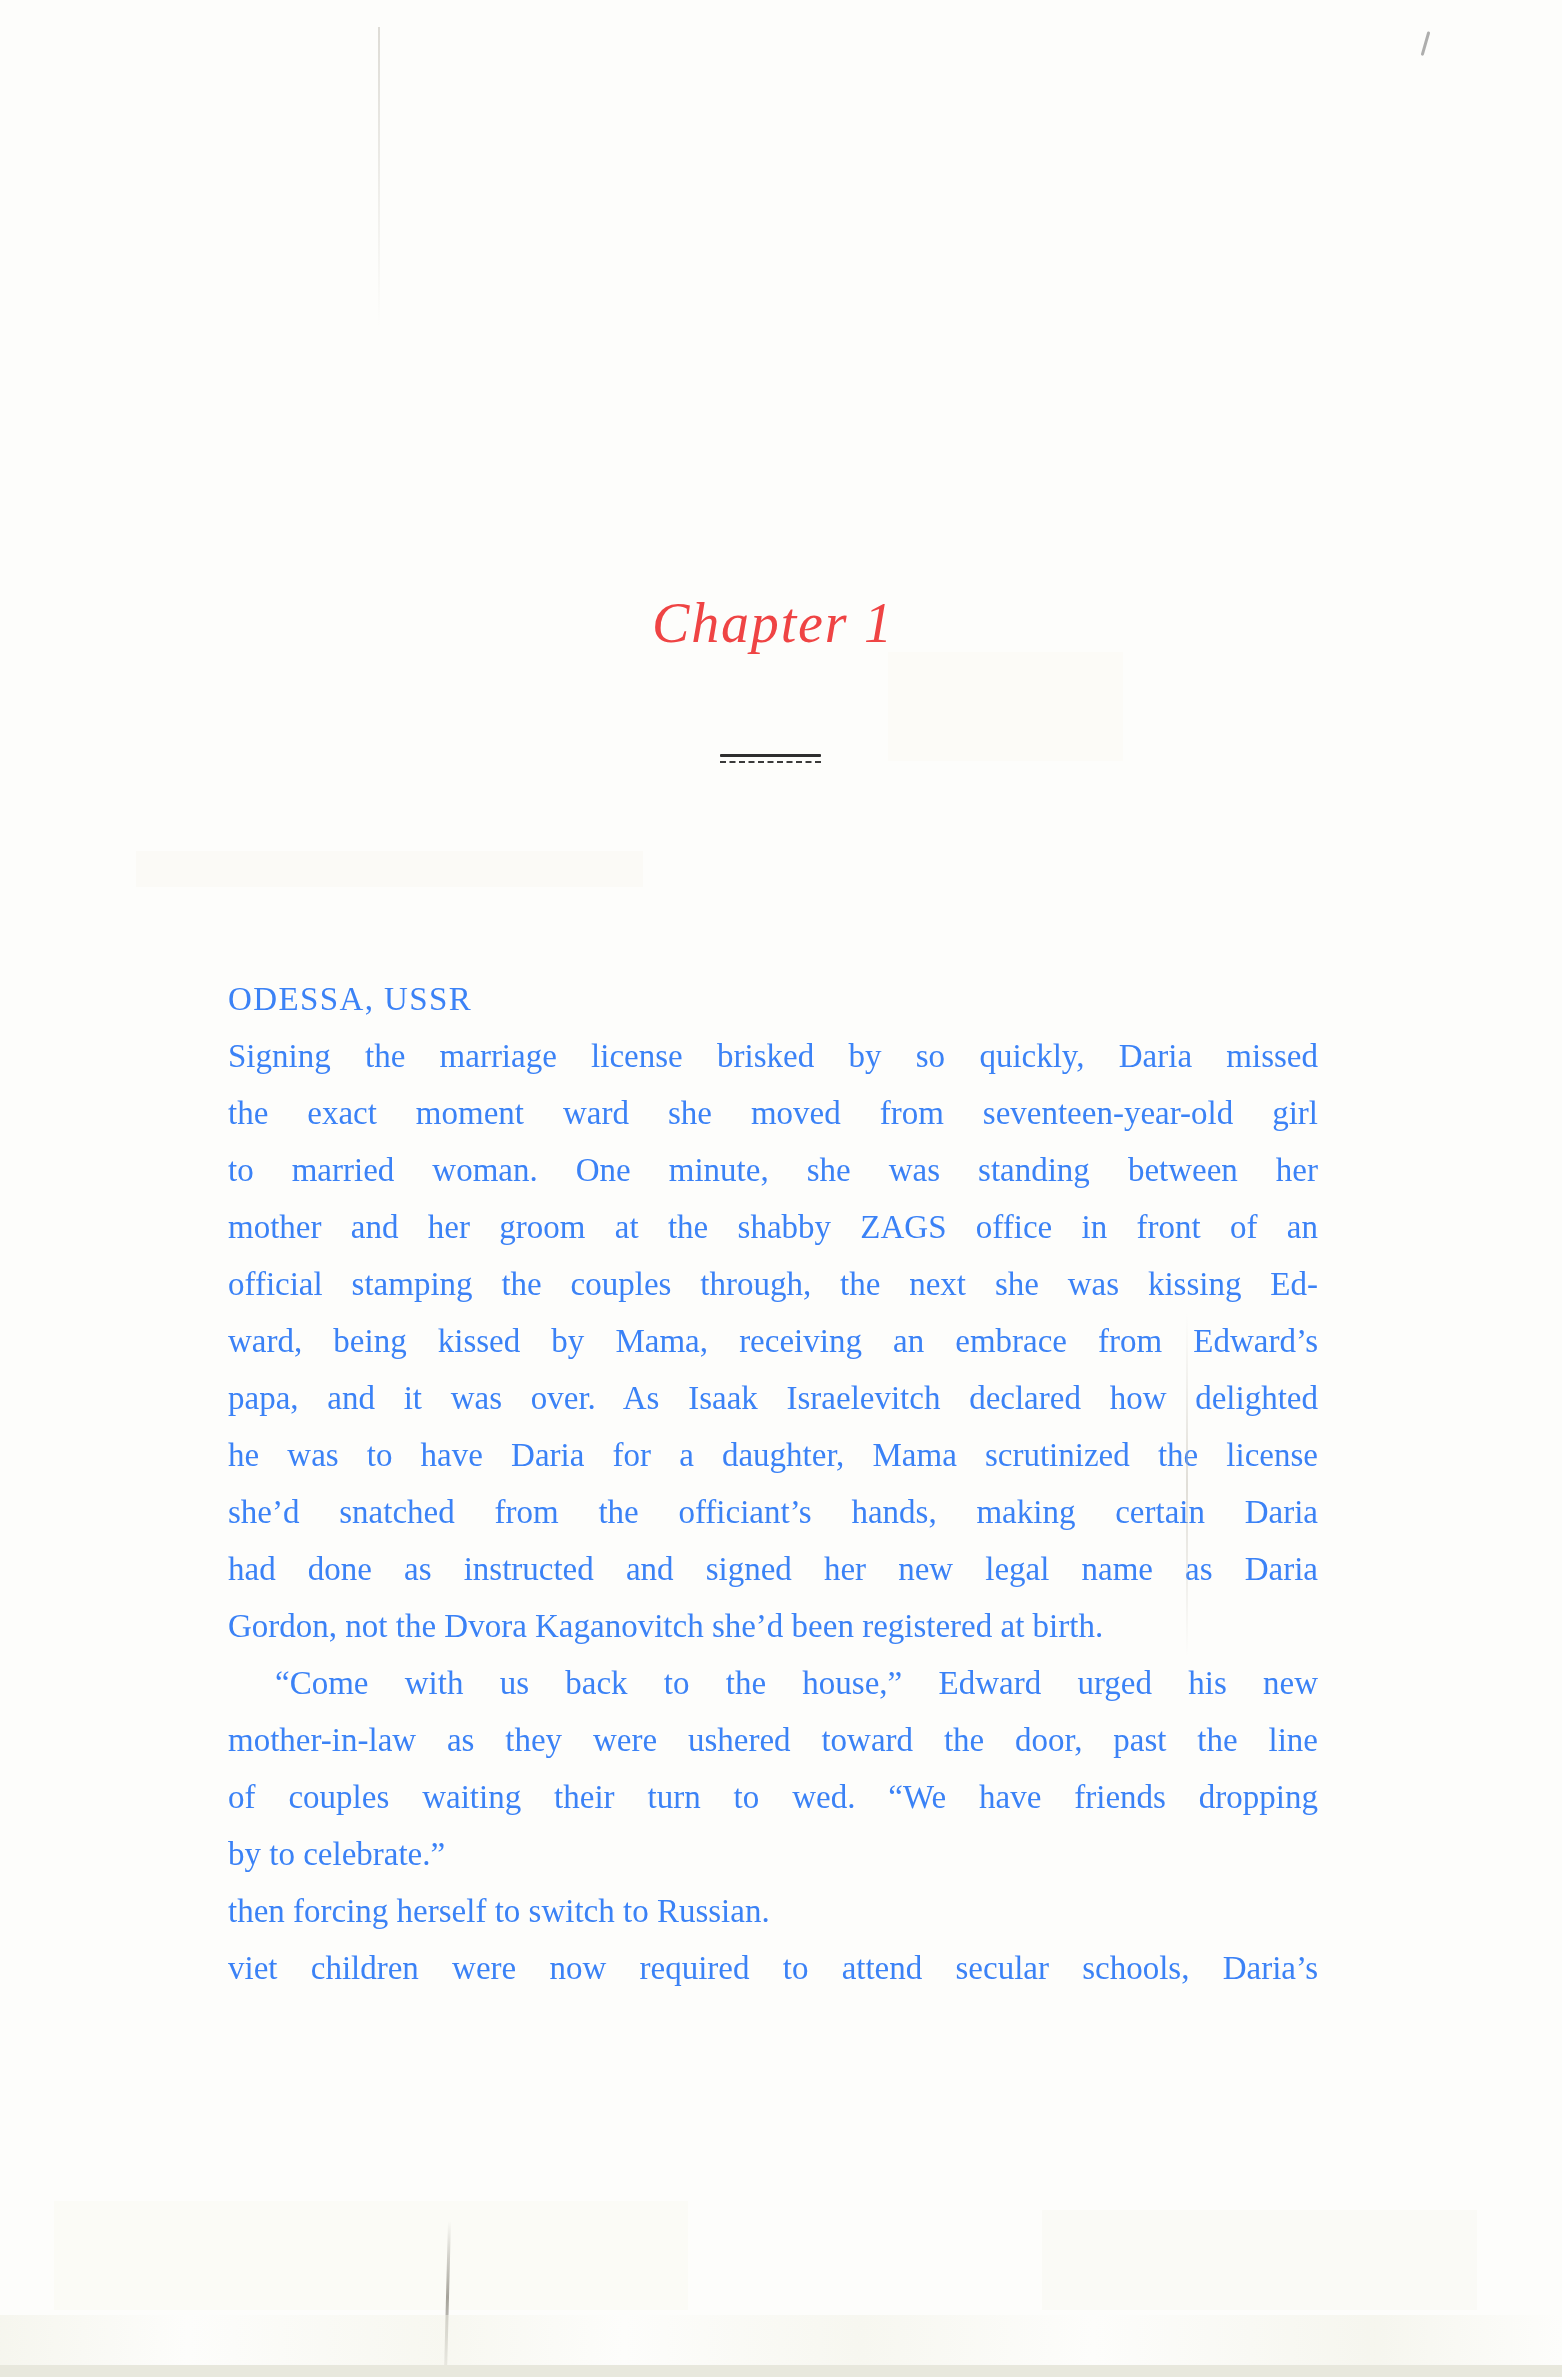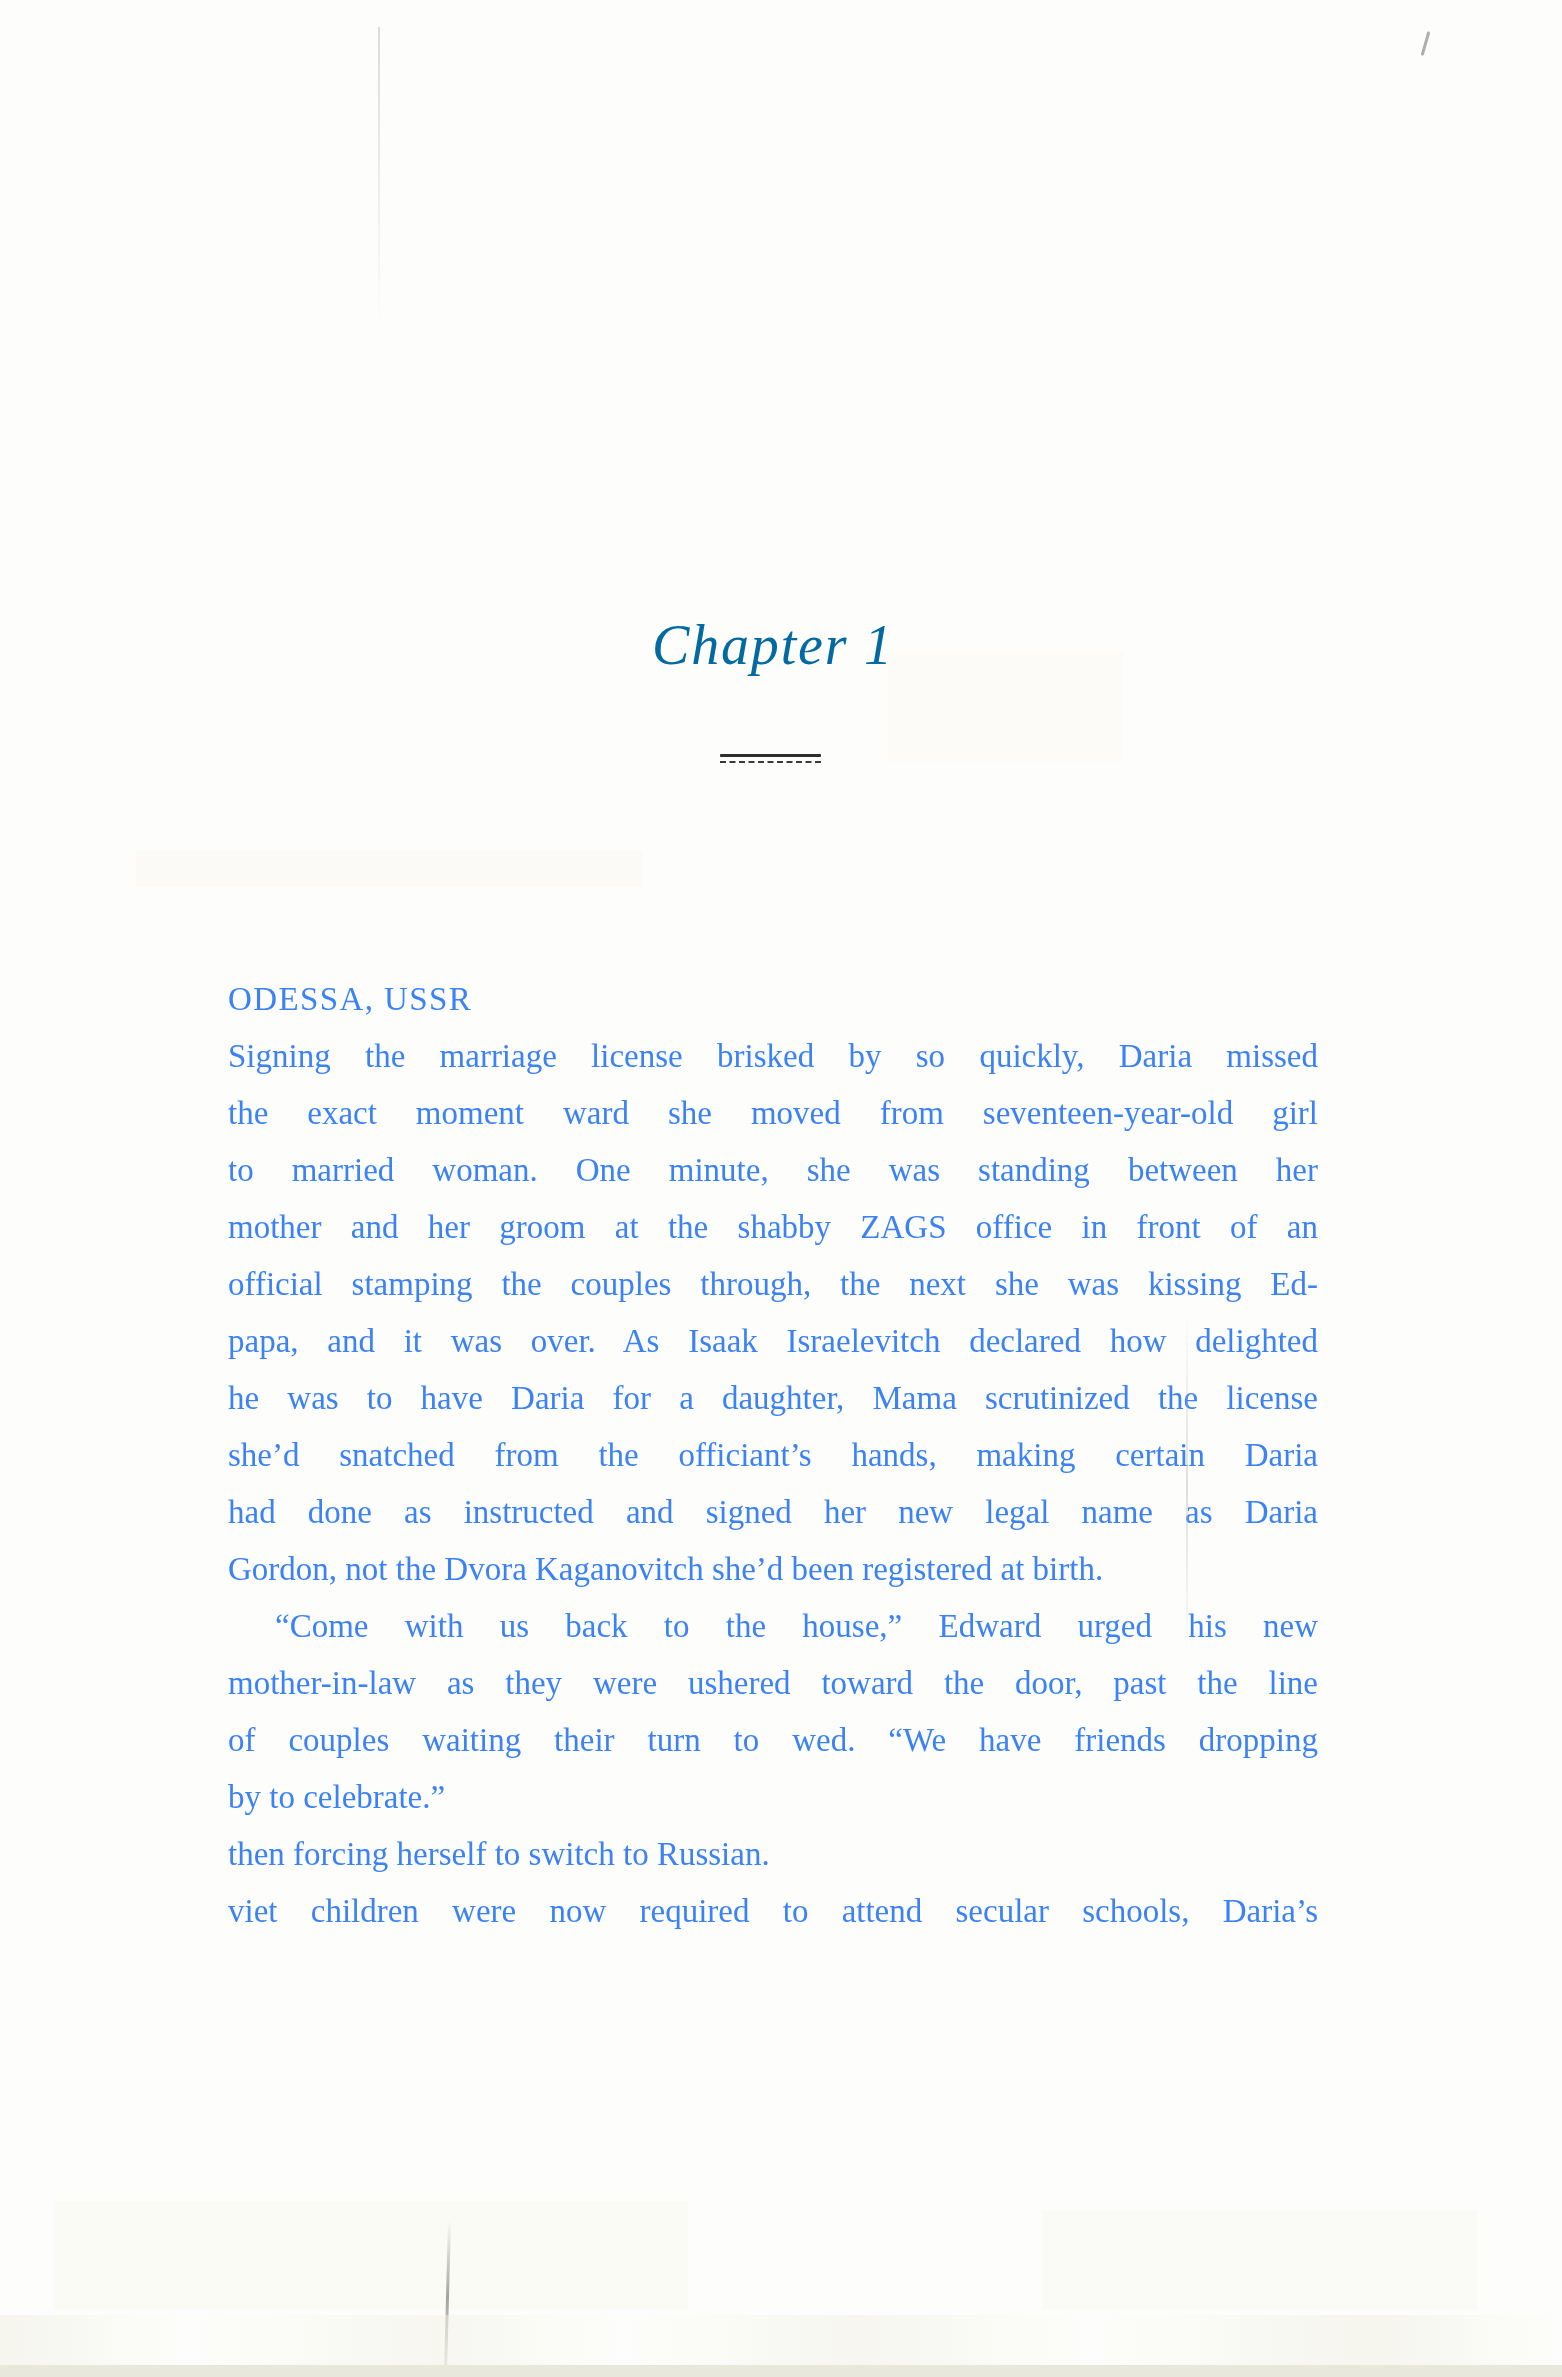--- a/index.html
+++ b/index.html
@@ -7,26 +7,26 @@
     position:relative;
     width:1562px;height:2377px;
     background:#fdfdfb;
     overflow:hidden;
     font-family:"Liberation Serif", serif;
     color:#262626;
   }
   
   .chapter-heading{
     position:absolute;
-    left:228px;top:613px;width:1090px;
+    left:228px;top:591px;width:1090px;
     text-align:center;
     font-style:italic;
     font-size:56px;
     letter-spacing:1.8px;
-    color:#0369a1;
+    color:#ef4444;
   }
   
   .divider{
     position:absolute;
     left:720px;top:754px;width:101px;height:11px;
   }
   .divider .rule-top{
     height:2.7px;background:#2e2e2e;border-radius:0.9px;
   }
   .divider .rule-bottom{
@@ -104,20 +104,21 @@
   </div>
 
   <div class="text-block">
     <div class="line location-line">ODESSA, USSR</div>
 
   <div class="line j"><span>Signing the marriage license brisked by so quickly, Daria missed</span></div>
       <div class="line j"><span>the exact moment ward she moved from seventeen-year-old girl</span></div>
       <div class="line j"><span>to married woman. One minute, she was standing between her</span></div>
       <div class="line j"><span>mother and her groom at the shabby ZAGS office in front of an</span></div>
       <div class="line j"><span>official stamping the couples through, the next she was kissing Ed-</span></div>
+      <div class="line j"><span>ward, being kissed by Mama, receiving an embrace from Edward’s</span></div>
       <div class="line j"><span>papa, and it was over. As Isaak Israelevitch declared how delighted</span></div>
       <div class="line j"><span>he was to have Daria for a daughter, Mama scrutinized the license</span></div>
       <div class="line j"><span>she’d snatched from the officiant’s hands, making certain Daria</span></div>
       <div class="line j"><span>had done as instructed and signed her new legal name as Daria</span></div>
       <div class="line"><span>Gordon, not the Dvora Kaganovitch she’d been registered at birth.</span></div>
       <div class="line j ind"><span>“Come with us back to the house,” Edward urged his new</span></div>
       <div class="line j"><span>mother-in-law as they were ushered toward the door, past the line</span></div>
       <div class="line j"><span>of couples waiting their turn to wed. “We have friends dropping</span></div>
       <div class="line"><span>by to celebrate.”</span></div>
       <div class="line"><span>then forcing herself to switch to Russian.</span></div>

